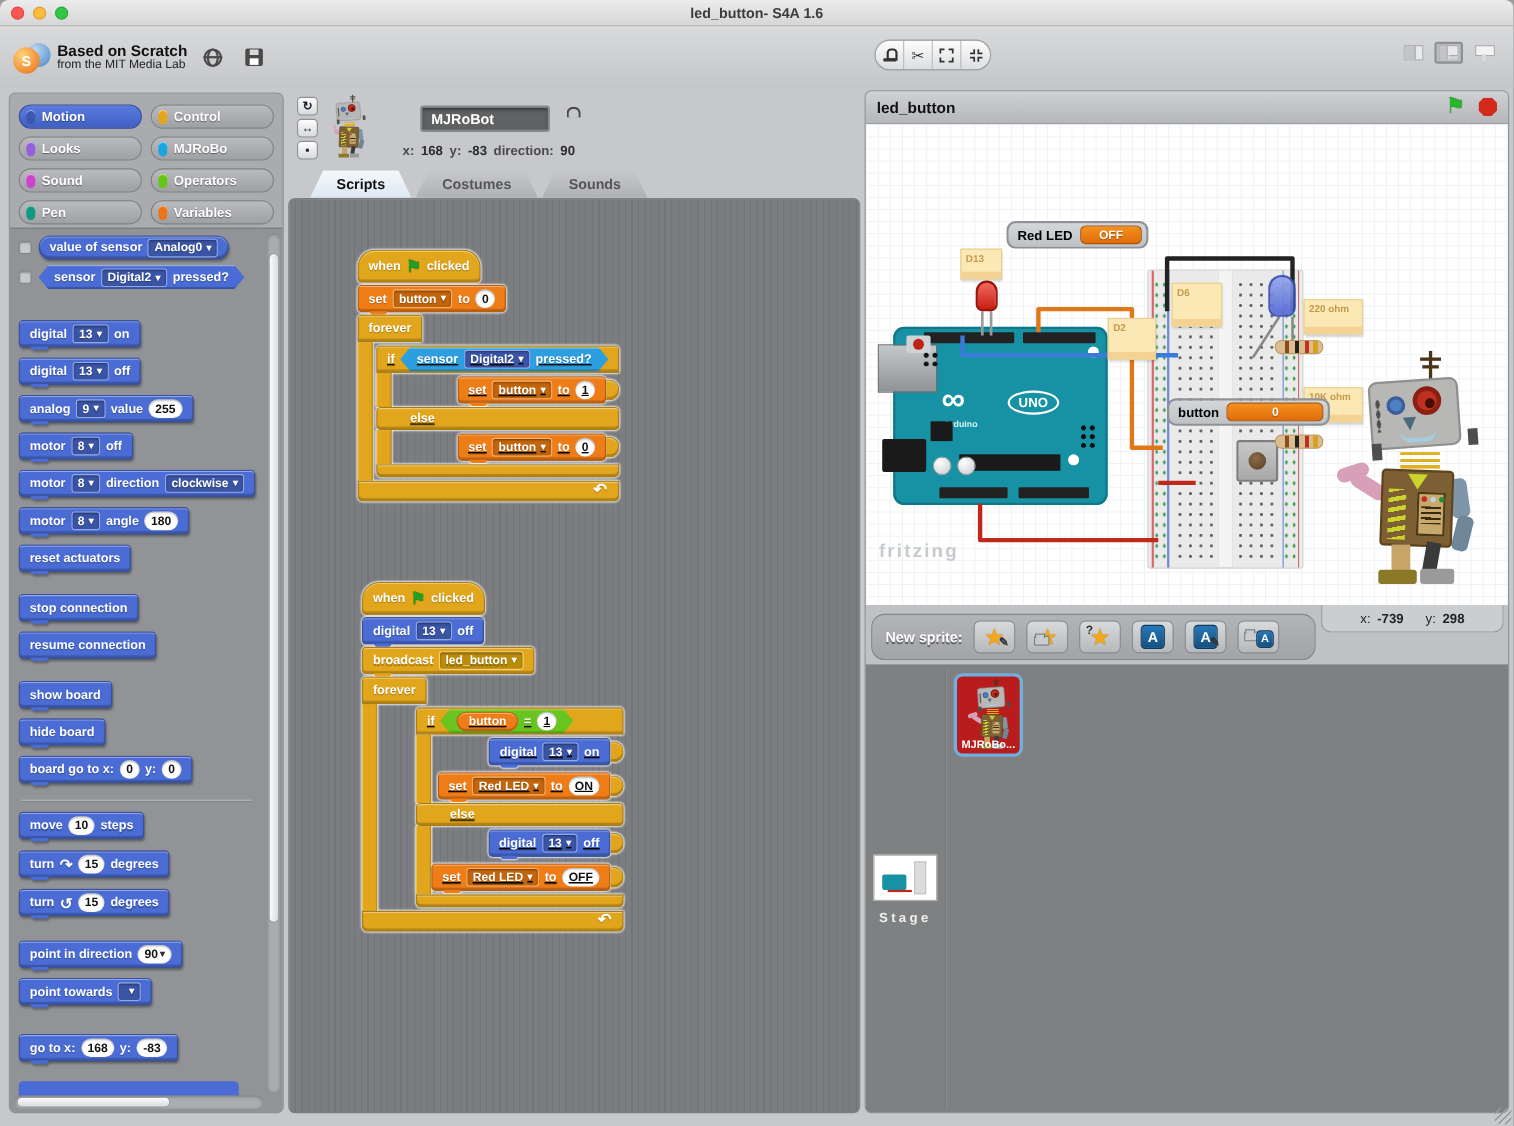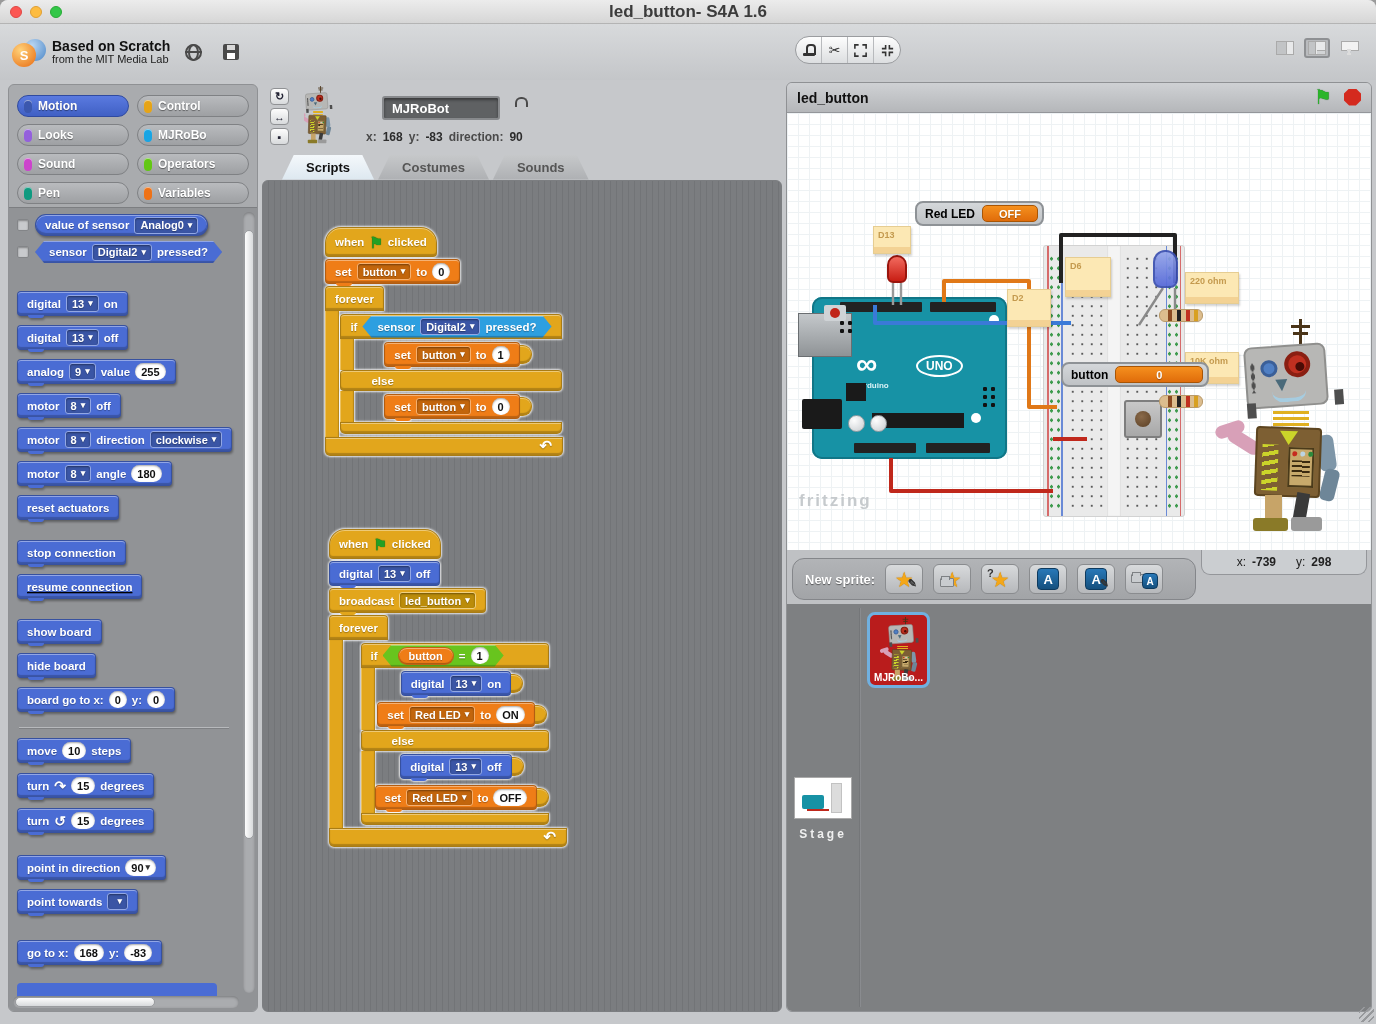--- a/index.html
+++ b/index.html
@@ -5,21 +5,21 @@
   html,body{margin:0;padding:0;background:#9a9a9a;}
   *{box-sizing:border-box;}
   .window{position:relative;width:1376px;height:1024px;background:#c6c8cb;font-family:"Liberation Sans",sans-serif;overflow:hidden;border-radius:8px 8px 0 0;}
   
   .titlebar{position:absolute;left:0;top:0;right:0;height:24px;background:linear-gradient(#ececec,#d6d6d6);border-bottom:1px solid #b4b4b4;display:flex;align-items:center;}
   .lights{display:flex;gap:8px;margin-left:10px;}
   .light{width:12px;height:12px;border-radius:50%;}
   .light.red{background:#fc5753;border:1px solid #df4744;}
   .light.yellow{background:#fdbc40;border:1px solid #de9f34;}
   .light.green{background:#33c748;border:1px solid #27aa35;}
-  .wtitle{position:absolute;left:0;right:0;text-align:center;font-size:17px;color:#3c3c3c;font-weight:600;}
+  .wtitle{position:absolute;left:0;right:0;text-align:center;font-size:13px;color:#3c3c3c;font-weight:600;}
   
   .toolbar{position:absolute;left:0;top:24px;right:0;height:56px;background:linear-gradient(#d8dadc,#c4c6c9);display:flex;align-items:center;}
   .brand{display:flex;align-items:center;gap:6px;margin-left:12px;}
   .balls{position:relative;width:34px;height:30px;}
   .ballB{position:absolute;left:12px;top:2px;width:22px;height:22px;border-radius:50%;background:radial-gradient(circle at 35% 30%,#bcd8f2,#4a86c8);}
   .ballO{position:absolute;left:0;top:6px;width:24px;height:24px;border-radius:50%;background:radial-gradient(circle at 35% 30%,#ffd27a,#e86a10);color:#fff;font-weight:bold;font-size:13px;display:flex;align-items:center;justify-content:center;}
   .brandtxt{line-height:1.05;}
   .brandtxt .b1{font-weight:bold;font-size:14px;color:#111;}
   .brandtxt .b2{font-size:11px;color:#222;}
   .tbtn{width:30px;height:26px;display:flex;align-items:center;justify-content:center;border-radius:5px;margin-left:8px;}
@@ -90,21 +90,21 @@
   .num .caret{color:#333;}
   .varpill{height:18px;padding:0 10px;background:#ef7d17;border-radius:10px;display:inline-flex;align-items:center;font-size:11px;box-shadow:inset 0 1px 0 rgba(255,255,255,.4),inset 0 -1px 1px rgba(0,0,0,.3);border:1px solid rgba(0,0,0,.2);}
   .flagicon{color:#23a023;font-size:15px;line-height:1;text-shadow:0 0 1px #0a4a0a;}
   .turni{font-size:14px;line-height:1;}
   
   .cwrap{display:flex;flex-direction:column;align-items:flex-start;}
   .chead{align-self:flex-start;border-radius:4px 4px 0 0;}
   .chead.stretch{align-self:stretch;}
   .cbody{display:flex;align-items:stretch;align-self:stretch;}
   .carm{width:14px;box-shadow:inset 1px 0 0 rgba(255,255,255,.3),inset -1px 0 1px rgba(0,0,0,.2);}
-  .ckids{display:flex;flex-direction:column;align-items:center;flex:1;}
+  .ckids{display:flex;flex-direction:column;align-items:flex-end;flex:1;text-decoration:underline;}
   .kidrow{display:flex;align-items:stretch;margin:3px 0;}
   .kidshelf{flex:1;min-width:12px;margin:3px 0;border-radius:0 9px 9px 0;box-shadow:inset 0 1px 0 rgba(255,255,255,.35),inset 0 -2px 1px rgba(0,0,0,.22);border:1px solid rgba(0,0,0,.2);border-left:none;}
   .celse{align-self:stretch;height:21px;padding:0 10px 0 30px;border-radius:4px;justify-content:flex-start;}
   .cfoot{align-self:stretch;height:12px;border-radius:0 0 5px 5px;padding:0;}
   .cfoot.loopfoot{align-self:flex-start;width:238px;height:19px;justify-content:flex-end;padding:0 10px;}
   .looparrow{font-size:15px;line-height:1;transform:translateY(-1px);}
   .script{position:absolute;display:flex;flex-direction:column;align-items:flex-start;gap:2px;filter:drop-shadow(0 0 1px #fff) drop-shadow(0 0 1px rgba(255,255,255,.9));}
   .pallist .blk,.pallist .cwrap{filter:drop-shadow(1px 2px 1px rgba(0,0,0,.35));}
   
   .sprhdr{position:relative;height:72px;}
@@ -414,21 +414,21 @@
             <div class="palrow" style="margin-bottom: 20px;">
               <div class="blk stack motion">
                 <span>reset actuators</span>
               </div>
             </div>
             <div class="palrow" style="margin-bottom: 9px;">
               <div class="blk stack motion">
                 <span>stop connection</span>
               </div>
             </div>
-            <div class="palrow" style="margin-bottom: 20px; text-decoration: underline;">
+            <div class="palrow" style="margin-bottom: 20px;">
               <div class="blk stack motion">
                 <span>resume connection</span>
               </div>
             </div>
             <div class="palrow" style="margin-bottom: 9px;">
               <div class="blk stack motion">
                 <span>show board</span>
               </div>
             </div>
             <div class="palrow" style="margin-bottom: 9px;">

